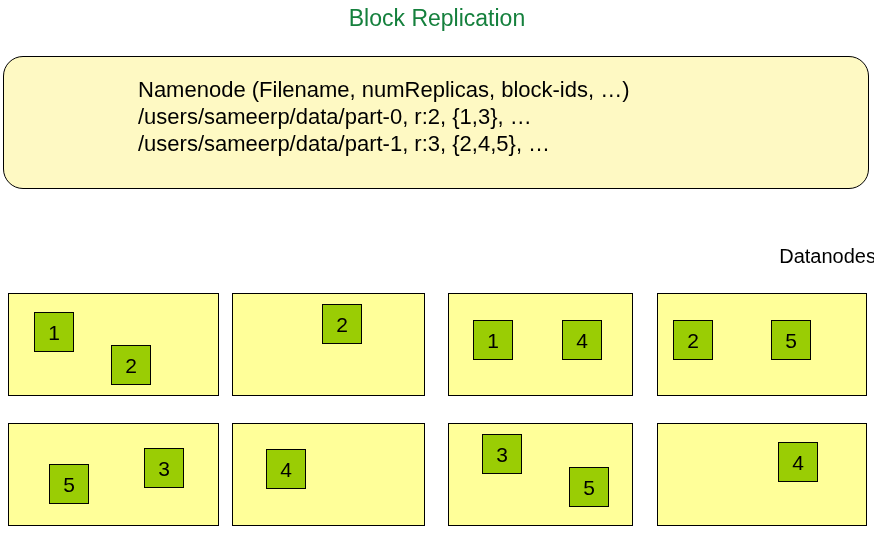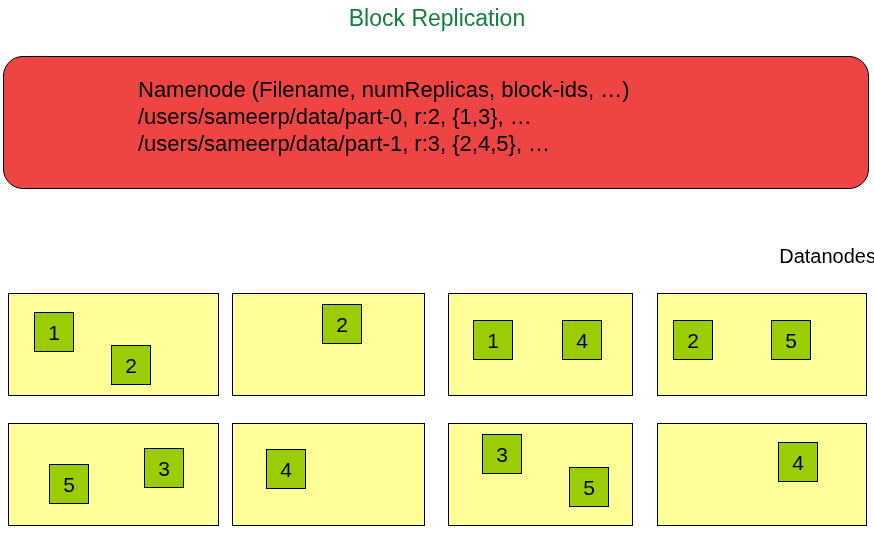--- a/index.html
+++ b/index.html
@@ -30,21 +30,21 @@
   }
 
   
   #namenode-panel {
     position: absolute;
     left: 3px;
     top: 56px;
     width: 866px;
     height: 133px;
     box-sizing: border-box;
-    background: #ef4444;
+    background: #fef9c3;
     border: 1.5px solid #000000;
     border-radius: 20px;
   }
   #namenode-text {
     position: absolute;
     left: 134px;
     top: 19px;
     font-size: 22px;
     line-height: 27px;
     white-space: pre;

